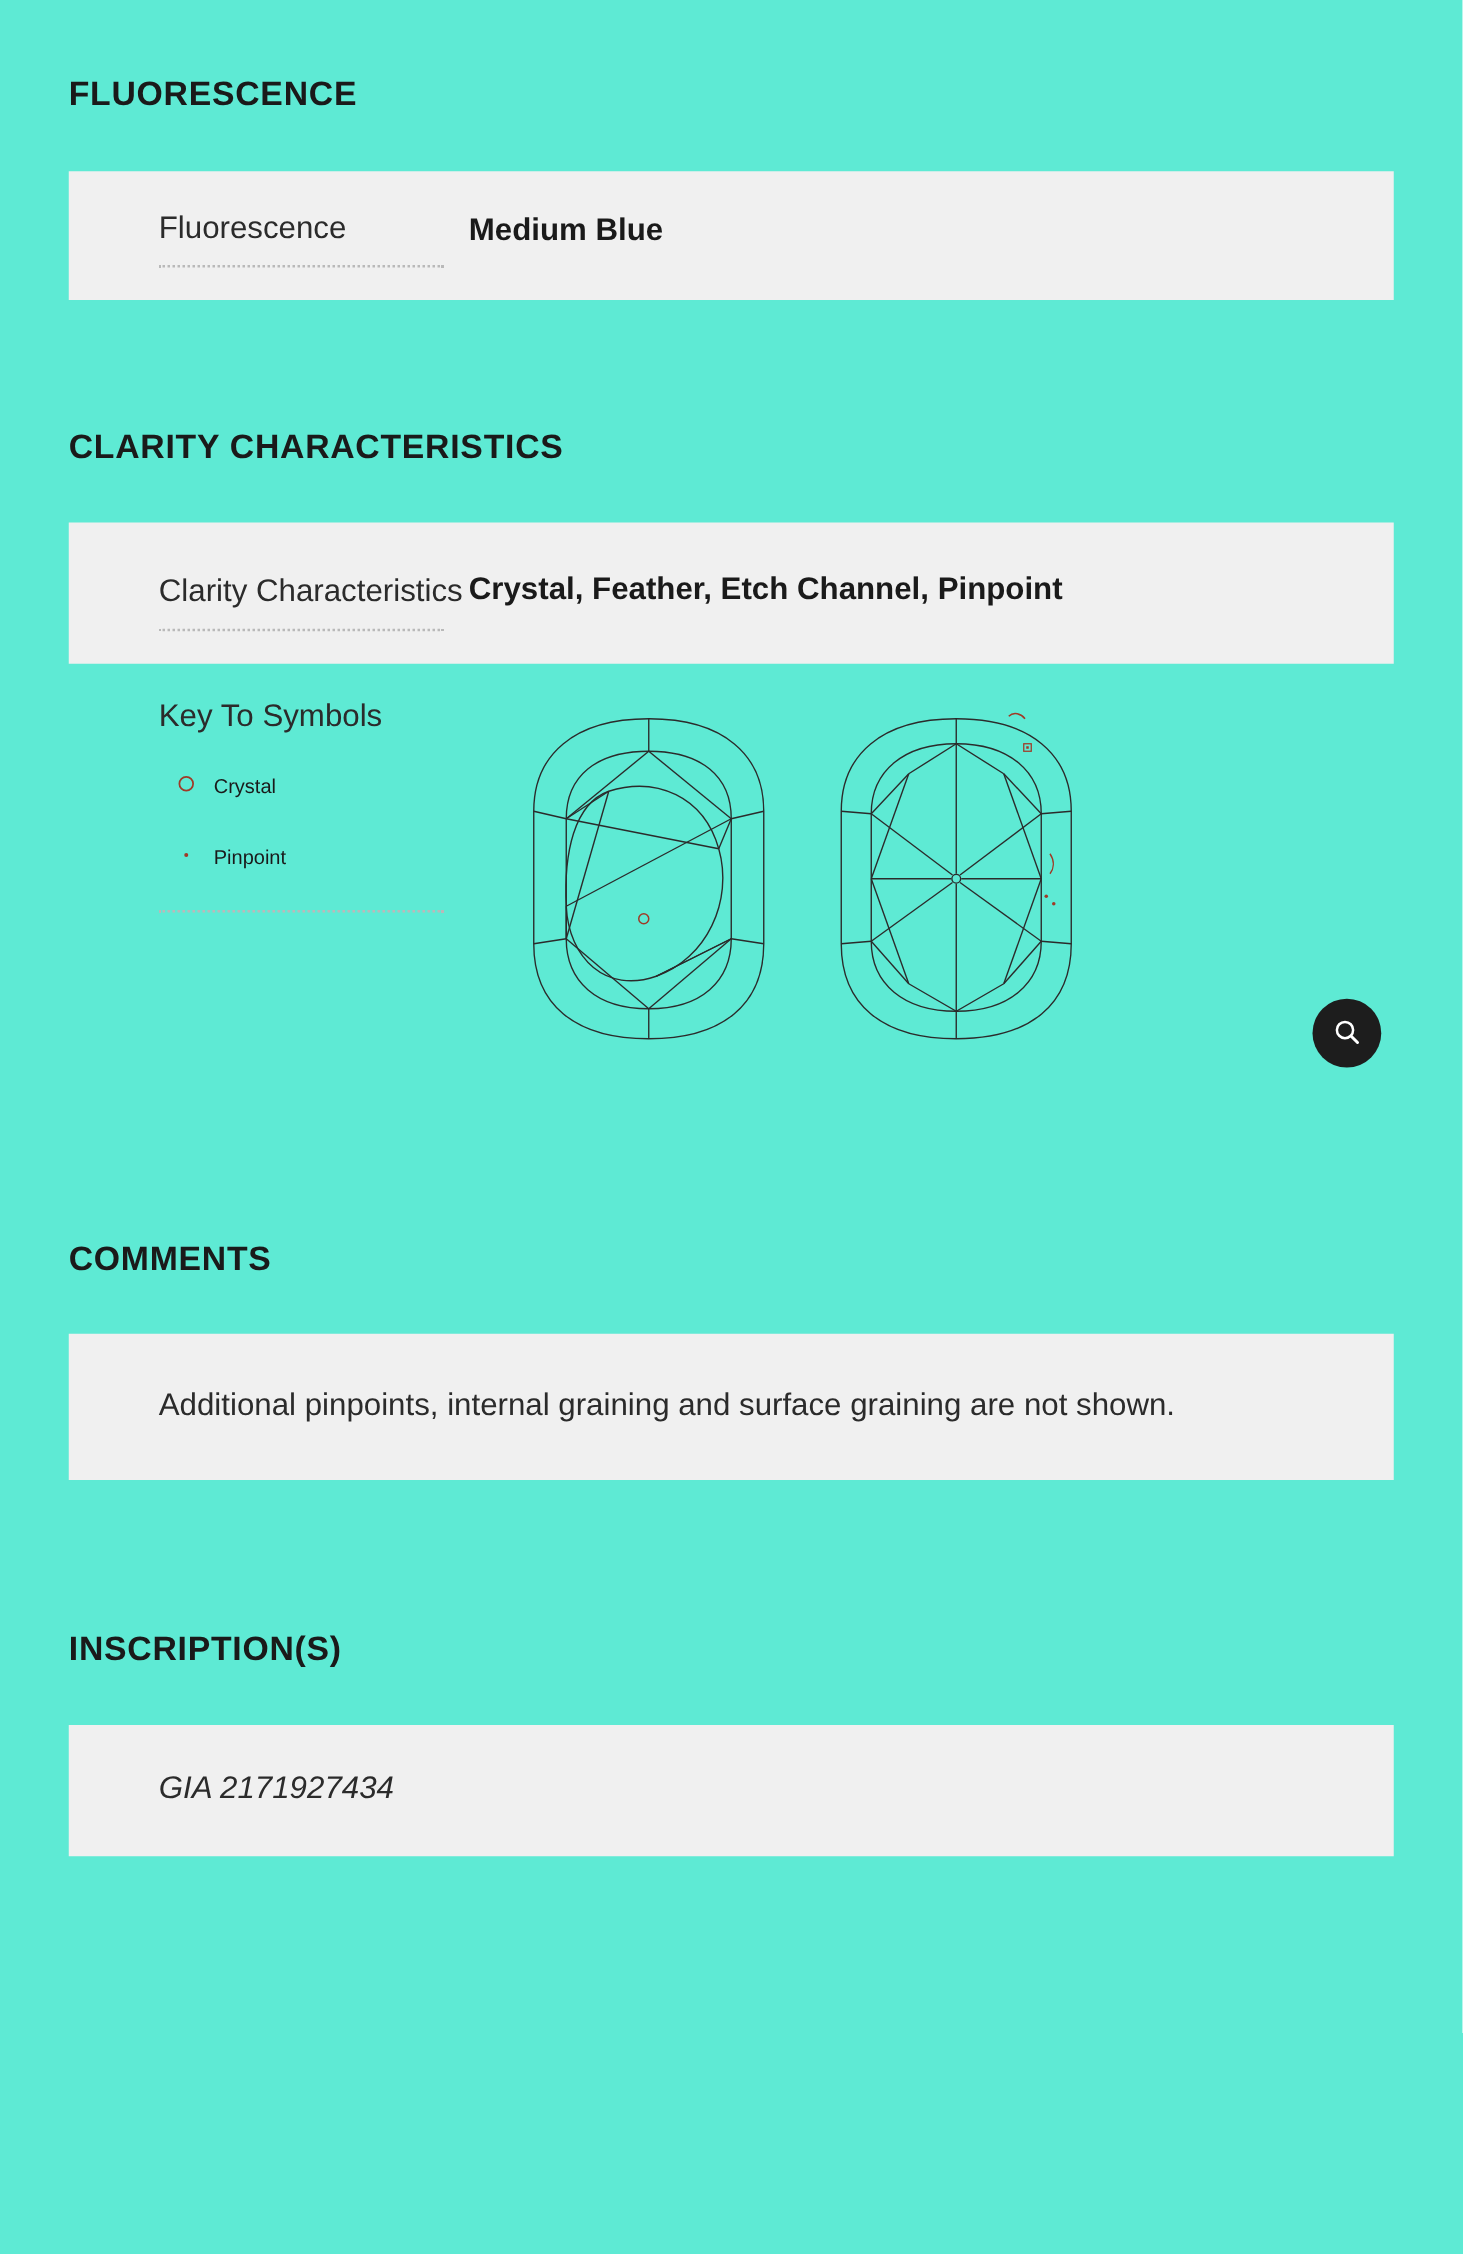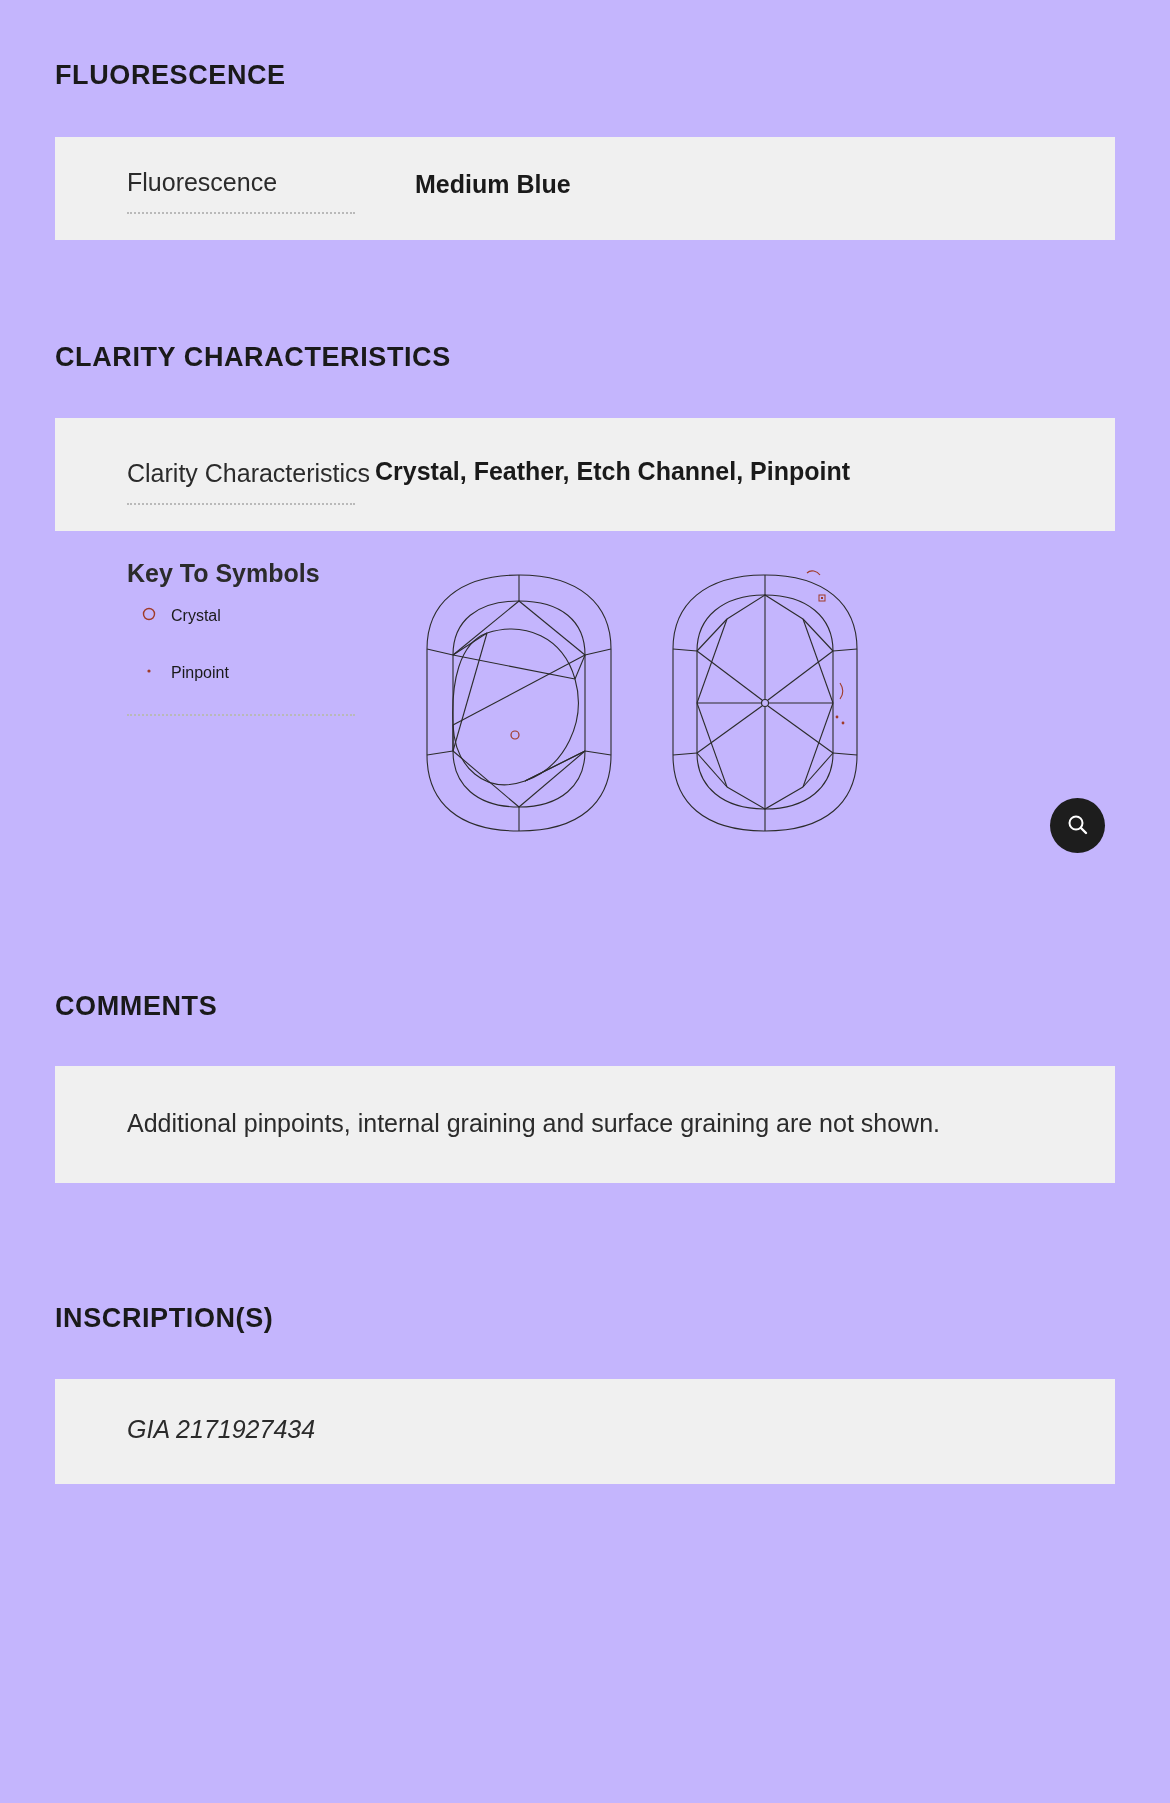--- a/index.html
+++ b/index.html
@@ -6,21 +6,21 @@
   html, body {
     margin: 0;
     padding: 0;
     background: #ffffff;
     font-family: "Liberation Sans", sans-serif;
   }
   .page {
     width: 1170px;
     min-height: 1803px;
     position: relative;
-    background: #c4b5fd;
+    background: #5eead4;
     padding: 0;
   }
   .section {
     padding: 0 55px;
   }
   .section-title {
     font-size: 27px;
     font-weight: bold;
     letter-spacing: 0.6px;
     color: #1a1a1a;
@@ -62,42 +62,42 @@
 
   
   #fluorescence-title { padding-top: 60px; }
   #fluorescence-panel {
     margin-top: 46px;
     height: 103px;
     display: flex;
     align-items: center;
   }
   #fluorescence-panel .label-cell { padding-top: 0; }
-  #fluorescence-panel .value-text { padding-top: 0; position: relative; top: -4px; margin-left: 40px;}
+  #fluorescence-panel .value-text { padding-top: 0; position: relative; top: -4px;}
 
   
   #clarity-title { padding-top: 102px; }
   #clarity-panel {
     margin-top: 45px;
     padding: 30px 0 26px 0;
   }
   #clarity-panel .value-text { max-width: 560px; }
 
   .symbols-row {
     display: flex;
     margin-top: 28px;
   }
   .symbols-col {
     width: 320px;
     padding-left: 72px;
   }
   .key-title {
     font-size: 25px;
     color: #2b2b2b;
-    font-weight: bold;
+    margin-bottom: 14px;
   }
   .key-item {
     display: flex;
     align-items: center;
     height: 57px;
     font-size: 16px;
     color: #1a1a1a;
   }
   .key-icon {
     width: 44px;

